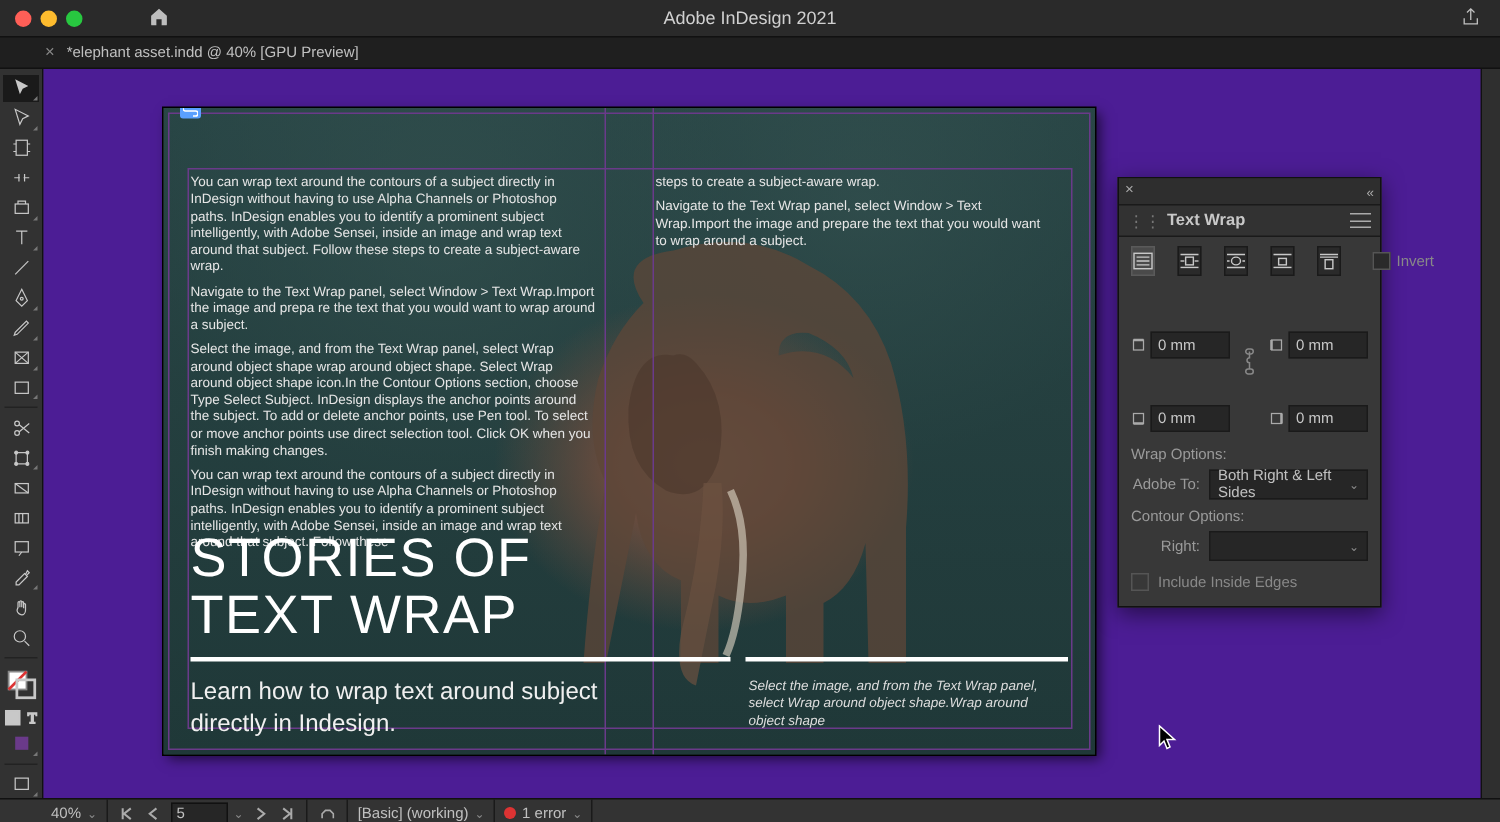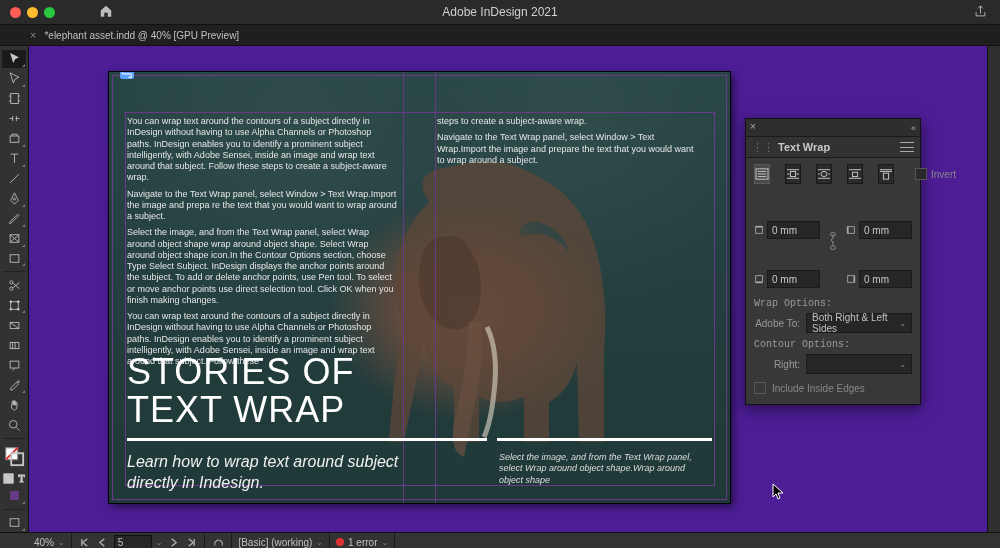--- a/index.html
+++ b/index.html
@@ -52,21 +52,21 @@
     linear-gradient(#2a4545,#243c3c);
   }
   .elephant{position:absolute;left:260px;top:70px;width:280px;height:330px;opacity:.9;}
   .ruler-box{position:absolute;border:1px solid var(--ruler);}
   .link-badge{position:absolute;left:7px;top:-7px;width:14px;height:10px;background:#5aa0ff;border-radius:2px;display:flex;align-items:center;justify-content:center;}
   .link-badge svg{width:10px;height:8px;stroke:#fff;fill:none;stroke-width:1.3;}
   .col-ruler{position:absolute;border-left:1px solid var(--ruler);height:100%;top:0;}
   .doc-text{position:absolute;color:#e6e6e6;font-size:9px;line-height:1.25;font-family:Arial,sans-serif;}
   .doc-text p{margin:0 0 5px 0;}
   .headline{position:absolute;color:#fff;font-family:"Arial Narrow",Arial,sans-serif;font-weight:300;letter-spacing:1px;font-size:36px;line-height:1.05;}
-  .subhead{position:absolute;color:#f0f0f0;font-size:16px;line-height:1.3;font-weight:300;font-style:italic;}
+  .subhead{position:absolute;color:#f0f0f0;font-size:16px;line-height:1.3;font-weight:300;}
   .hr{position:absolute;height:3px;background:#fff;}
   .caption{position:absolute;color:#ddd;font-size:9px;font-style:italic;line-height:1.25;}
 
   
   .panel{position:absolute;left:716px;top:72px;width:174px;background:#383838;border:1px solid #111;box-shadow:0 4px 14px rgba(0,0,0,.5);}
   .panel-header{height:17px;background:#2e2e2e;border-bottom:1px solid #1a1a1a;position:relative;}
   .panel-header .x{position:absolute;left:4px;top:2px;color:#aaa;font-size:10px;}
   .panel-header .coll{position:absolute;right:4px;top:4px;color:#aaa;font-size:9px;}
   .panel-tab{height:20px;background:#323232;border-bottom:1px solid #1a1a1a;display:flex;align-items:center;padding:0 6px;gap:4px;justify-content:space-between;}
   .panel-tab .name{font-weight:bold;font-size:11px;}
@@ -78,21 +78,21 @@
   .wbtn.active{background:#4a4a4a;border-color:#5a5a5a;}
   .wbtn svg{width:14px;height:12px;stroke:#c8c8c8;fill:none;stroke-width:1.1;}
   .invert{display:flex;align-items:center;gap:4px;margin-left:6px;color:#888;}
   .invert .cb{width:10px;height:10px;border:1px solid #555;background:#2a2a2a;}
   .offset-row{display:flex;gap:6px;margin-bottom:4px;align-items:flex-end;margin-top:31px;}
   .off-field{flex:1;display:flex;align-items:center;gap:3px;}
   .off-field svg{width:10px;height:10px;stroke:#aaa;fill:none;stroke-width:1;}
   .nfield{flex:1;height:16px;background:#262626;border:1px solid #1a1a1a;display:flex;align-items:center;padding:0 4px;font-size:10px;color:#c8c8c8;position:relative;}
   .link-off{width:14px;display:flex;align-items:center;justify-content:center;}
   .link-off svg{width:10px;height:18px;stroke:#888;fill:none;stroke-width:1.2;}
-  .sect-label{color:#9a9a9a;margin:6px 0 4px;font-family:Liberation Mono, monospace;}
+  .sect-label{color:#9a9a9a;margin:6px 0 4px;}
   .prow{display:flex;align-items:center;gap:6px;margin-bottom:4px;}
   .prow label{width:46px;text-align:right;color:#9a9a9a;font-size:10px;}
   .dropdown{flex:1;height:18px;background:#262626;border:1px solid #1a1a1a;display:flex;align-items:center;justify-content:space-between;padding:0 5px;font-size:10px;color:#c0c0c0;}
   .dropdown .chev{font-size:8px;color:#888;}
   .check-row{display:flex;align-items:center;gap:6px;color:#888;margin-top:8px;}
   .check-row .cb{width:10px;height:10px;border:1px solid #555;}
 
   
   .statusbar{height:18px;background:#333;border-top:1px solid #111;display:flex;align-items:center;font-size:10px;color:#c0c0c0;}
   .sb-seg{display:flex;align-items:center;height:100%;border-right:1px solid #1a1a1a;padding:0 6px;gap:4px;}

